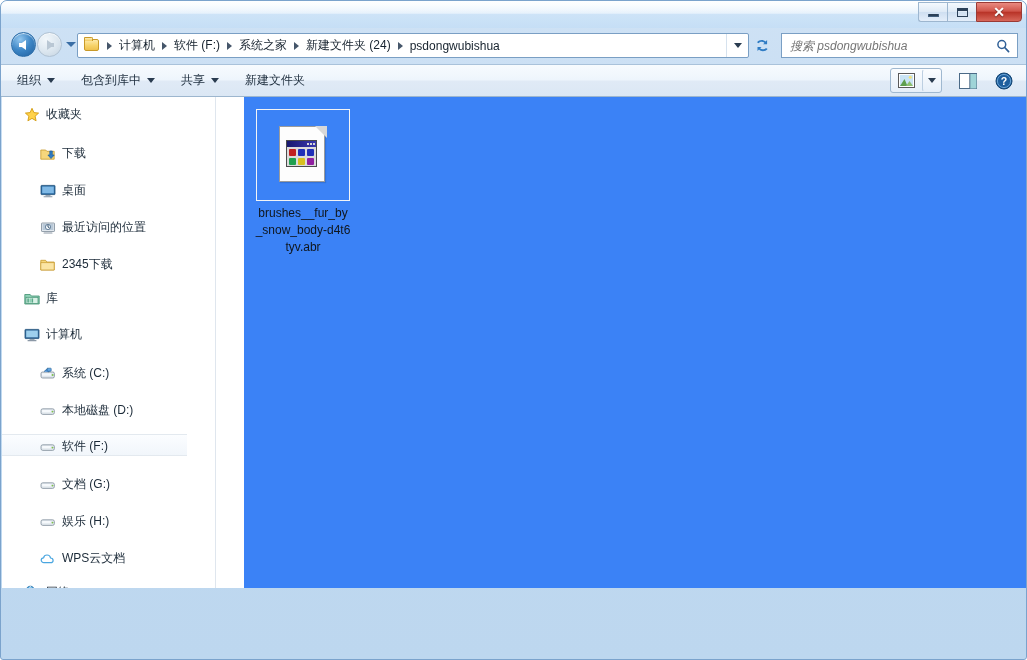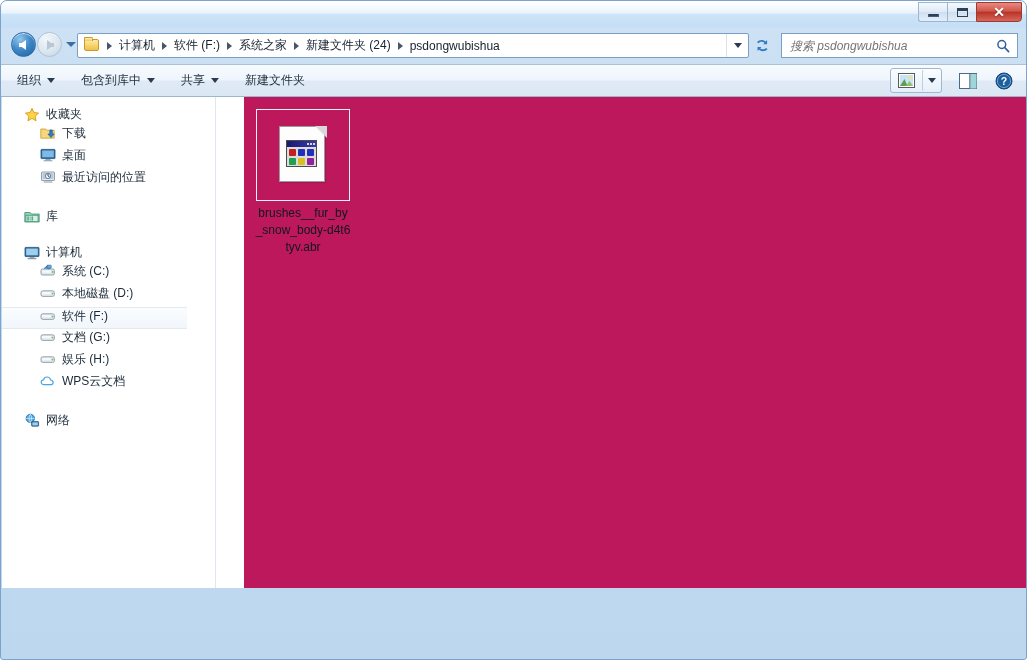--- a/index.html
+++ b/index.html
@@ -295,38 +295,39 @@
     padding-top: 7px;
     position: relative;
   }
   #splitter {
     width: 1px; height: 100%;
     background: #dfe6ee;
     flex: 0 0 auto;
   }
   #content {
     flex: 1 1 auto; height: 100%;
-    background: #be185d;
+    background: #3b82f6;
     position: relative;
     overflow: hidden;
   }
 
   .nav-group { margin-bottom: 2px; }
   .nav-root {
     display: flex; align-items: center;
     height: 21px; padding-left: 22px;
     font-size: 12px; color: #1b2a38;
     cursor: default;
   }
   .nav-root .label { margin-left: 6px; font-weight: normal; }
   .nav-child {
-    display: flex; align-items: flex-start;
+    display: flex; align-items: flex-end;
     height: 22px; padding-left: 38px;
     font-size: 12px; color: #1b2a38;
     cursor: default;
+    margin-top: 15px;
   }
   .nav-child .label { margin-left: 6px; }
   .nav-child.selected {
     background: linear-gradient(to bottom, #fbfdff 0%, #f1f6fb 100%);
     border-top: 1px solid #e3e9ef;
     border-bottom: 1px solid #e3e9ef;
   }
   .nav-spacer { height: 13px; }
 
   .ico { width: 16px; height: 16px; flex: 0 0 auto; position: relative; }
@@ -600,20 +601,29 @@
               <rect x="1.5" y="3" width="13" height="8.5" rx="0.6" fill="#e2e8ee" stroke="#7c8a98" stroke-width="0.8"></rect>
               <rect x="2.6" y="4" width="10.8" height="6" fill="#b9c9d8"></rect>
               <circle cx="8" cy="7" r="2.6" fill="#f2f7fb" stroke="#4b6a87" stroke-width="0.8"></circle>
               <path d="M8 5.3 L8 7 L9.3 7.8" stroke="#24425f" stroke-width="0.9" fill="none" stroke-linecap="round"></path>
               <rect x="3.5" y="12.4" width="9" height="1.2" rx="0.5" fill="#8b98a6"></rect>
             </svg>
           </span>
           <span class="label">最近访问的位置</span>
         </div>
 
+        <div class="nav-child">
+          <span class="ico">
+            <svg width="16" height="16" viewBox="0 0 16 16">
+              <path d="M0.8 3.3 L0.8 13 L14.2 13 L14.2 5 L6.8 5 L5.6 3.3 Z" fill="#f6d77c" stroke="#c79a2d" stroke-width="0.8"></path>
+              <path d="M0.8 5.6 L14.2 5.6 L14.2 13 L0.8 13 Z" fill="#fbe5a4" stroke="#c79a2d" stroke-width="0.7"></path>
+            </svg>
+          </span>
+          <span class="label">2345下载</span>
+        </div>
       </div>
 
       <div class="nav-spacer"></div>
 
       <div class="nav-group">
         <div class="nav-root">
           <span class="ico">
             <svg width="16" height="16" viewBox="0 0 16 16">
               <path d="M0.8 3.5 L0.8 13 L15.2 13 L15.2 5 L7.4 5 L6.2 3.5 Z" fill="#8fd2b6" stroke="#3f8f70" stroke-width="0.8"></path>
               <rect x="2" y="6.3" width="12" height="6.2" fill="#d9f1e6" stroke="#3f8f70" stroke-width="0.7"></rect>

